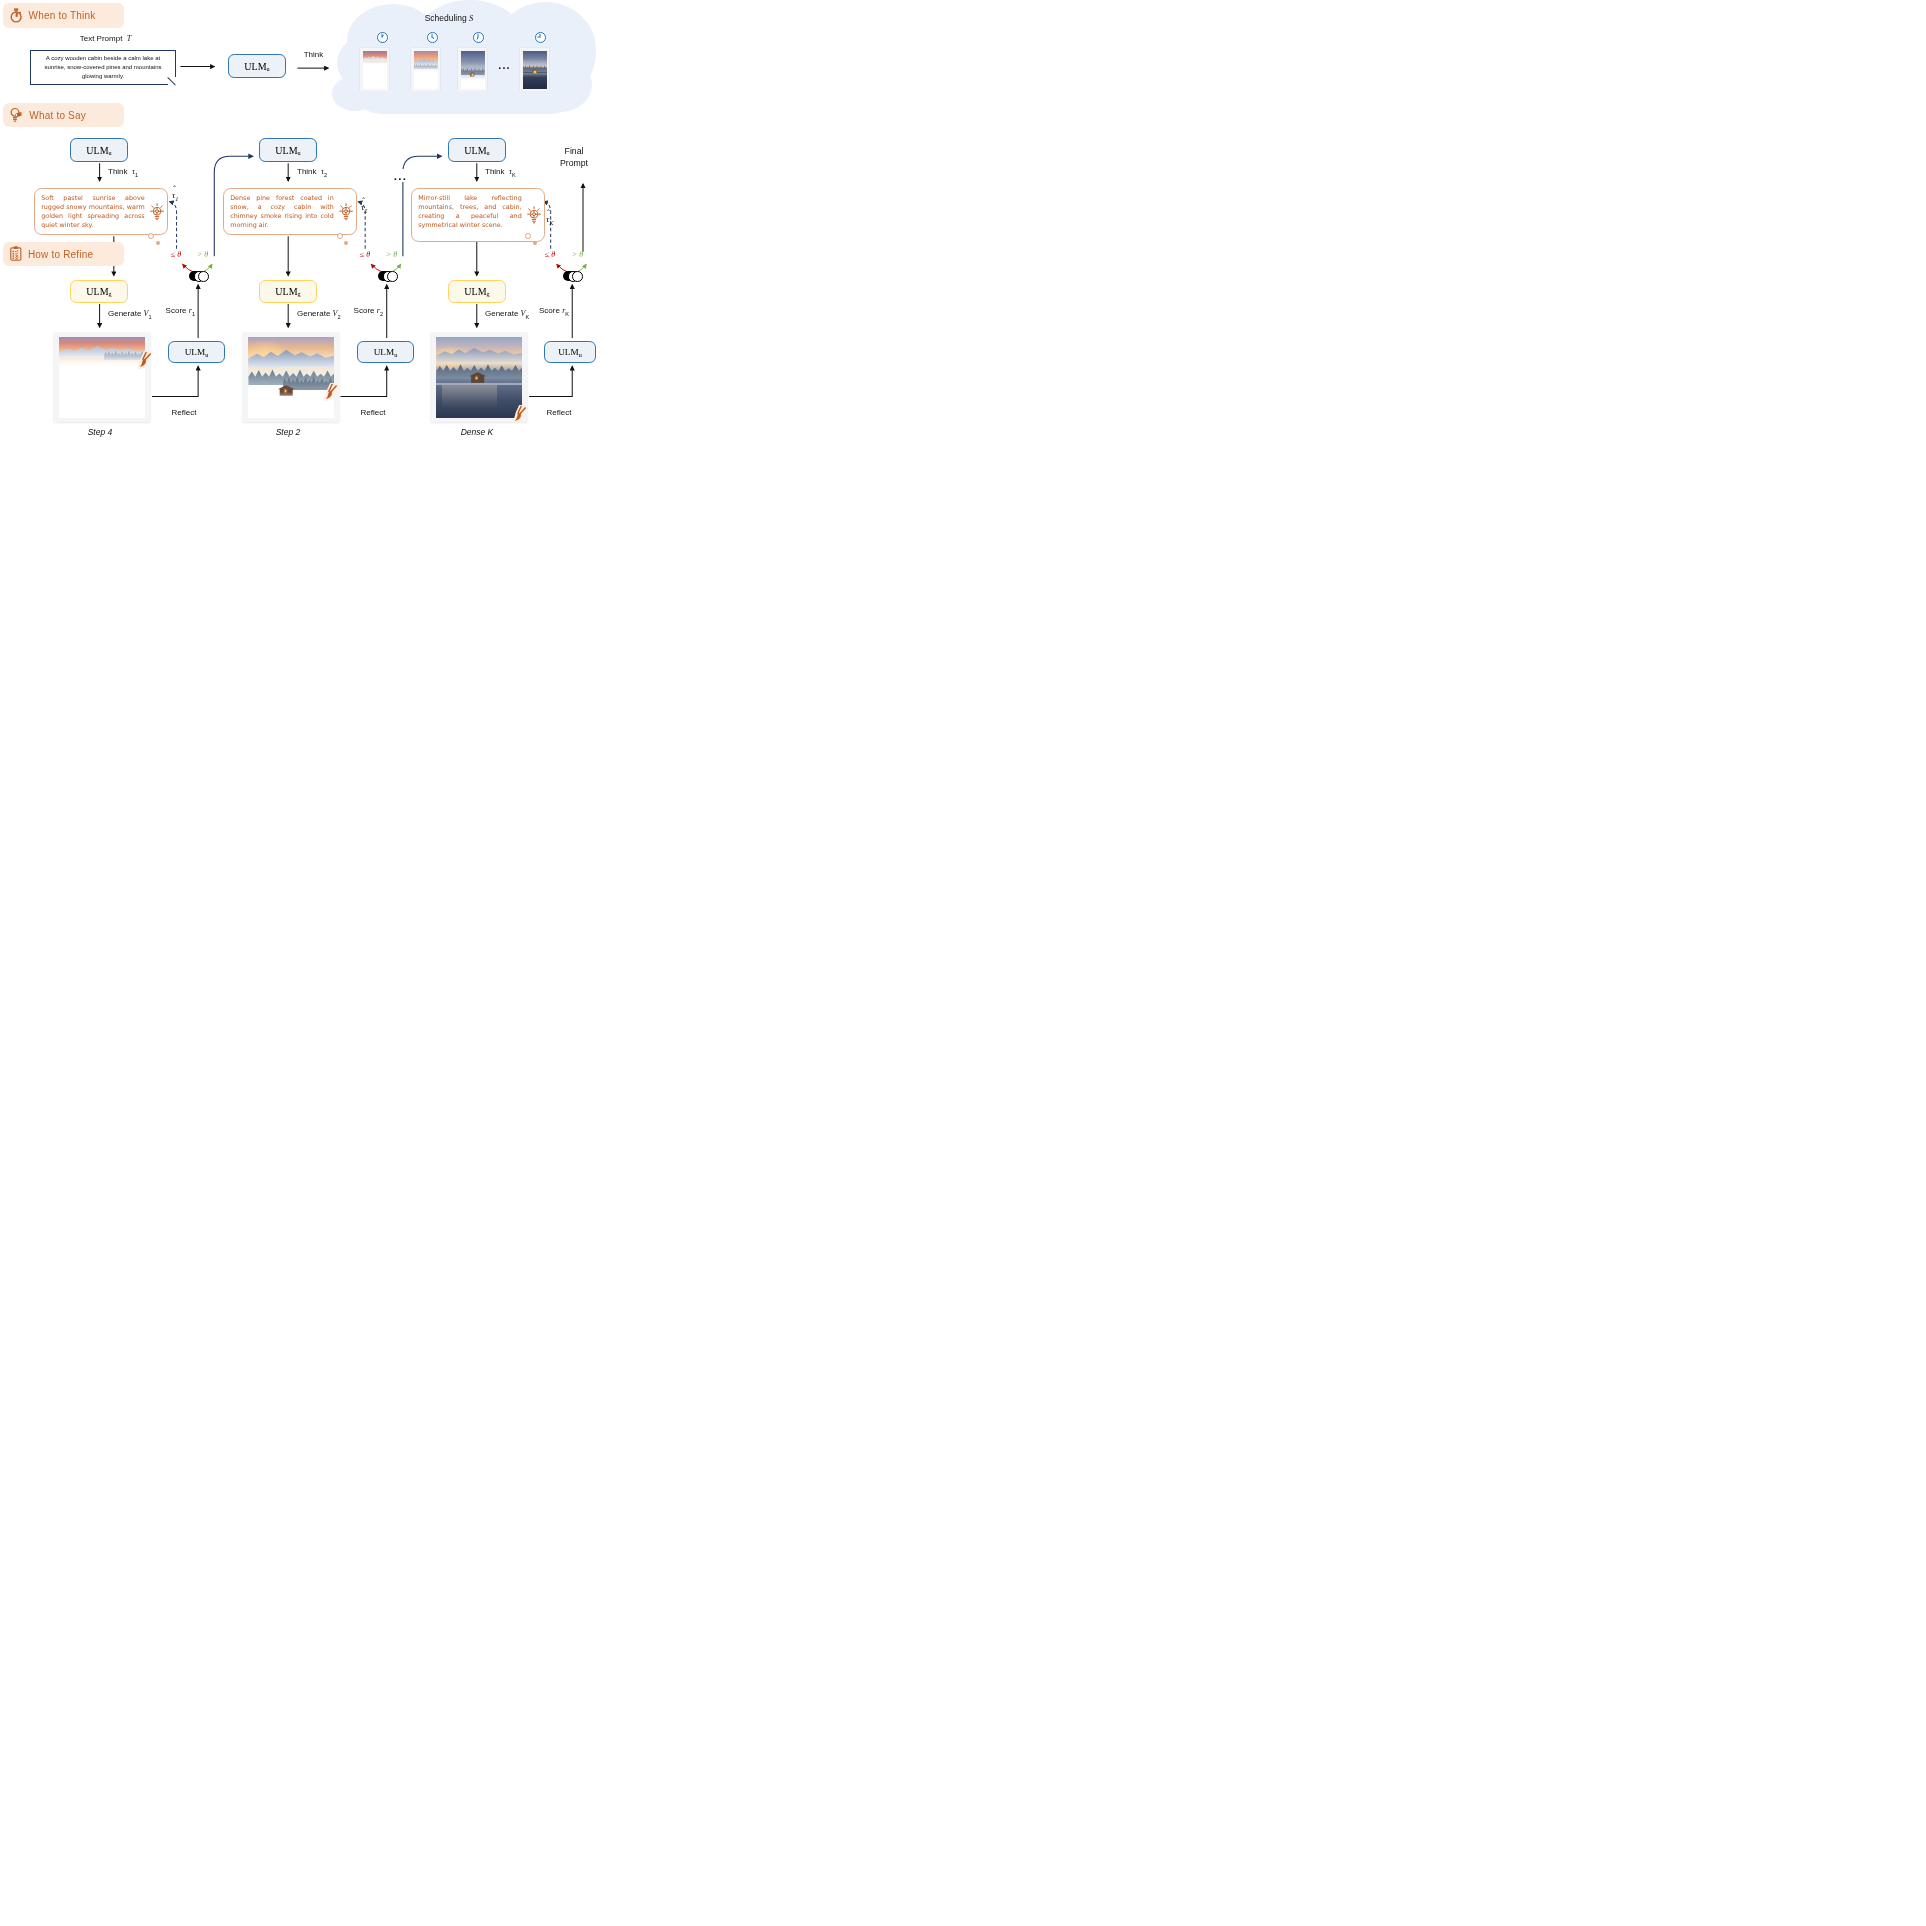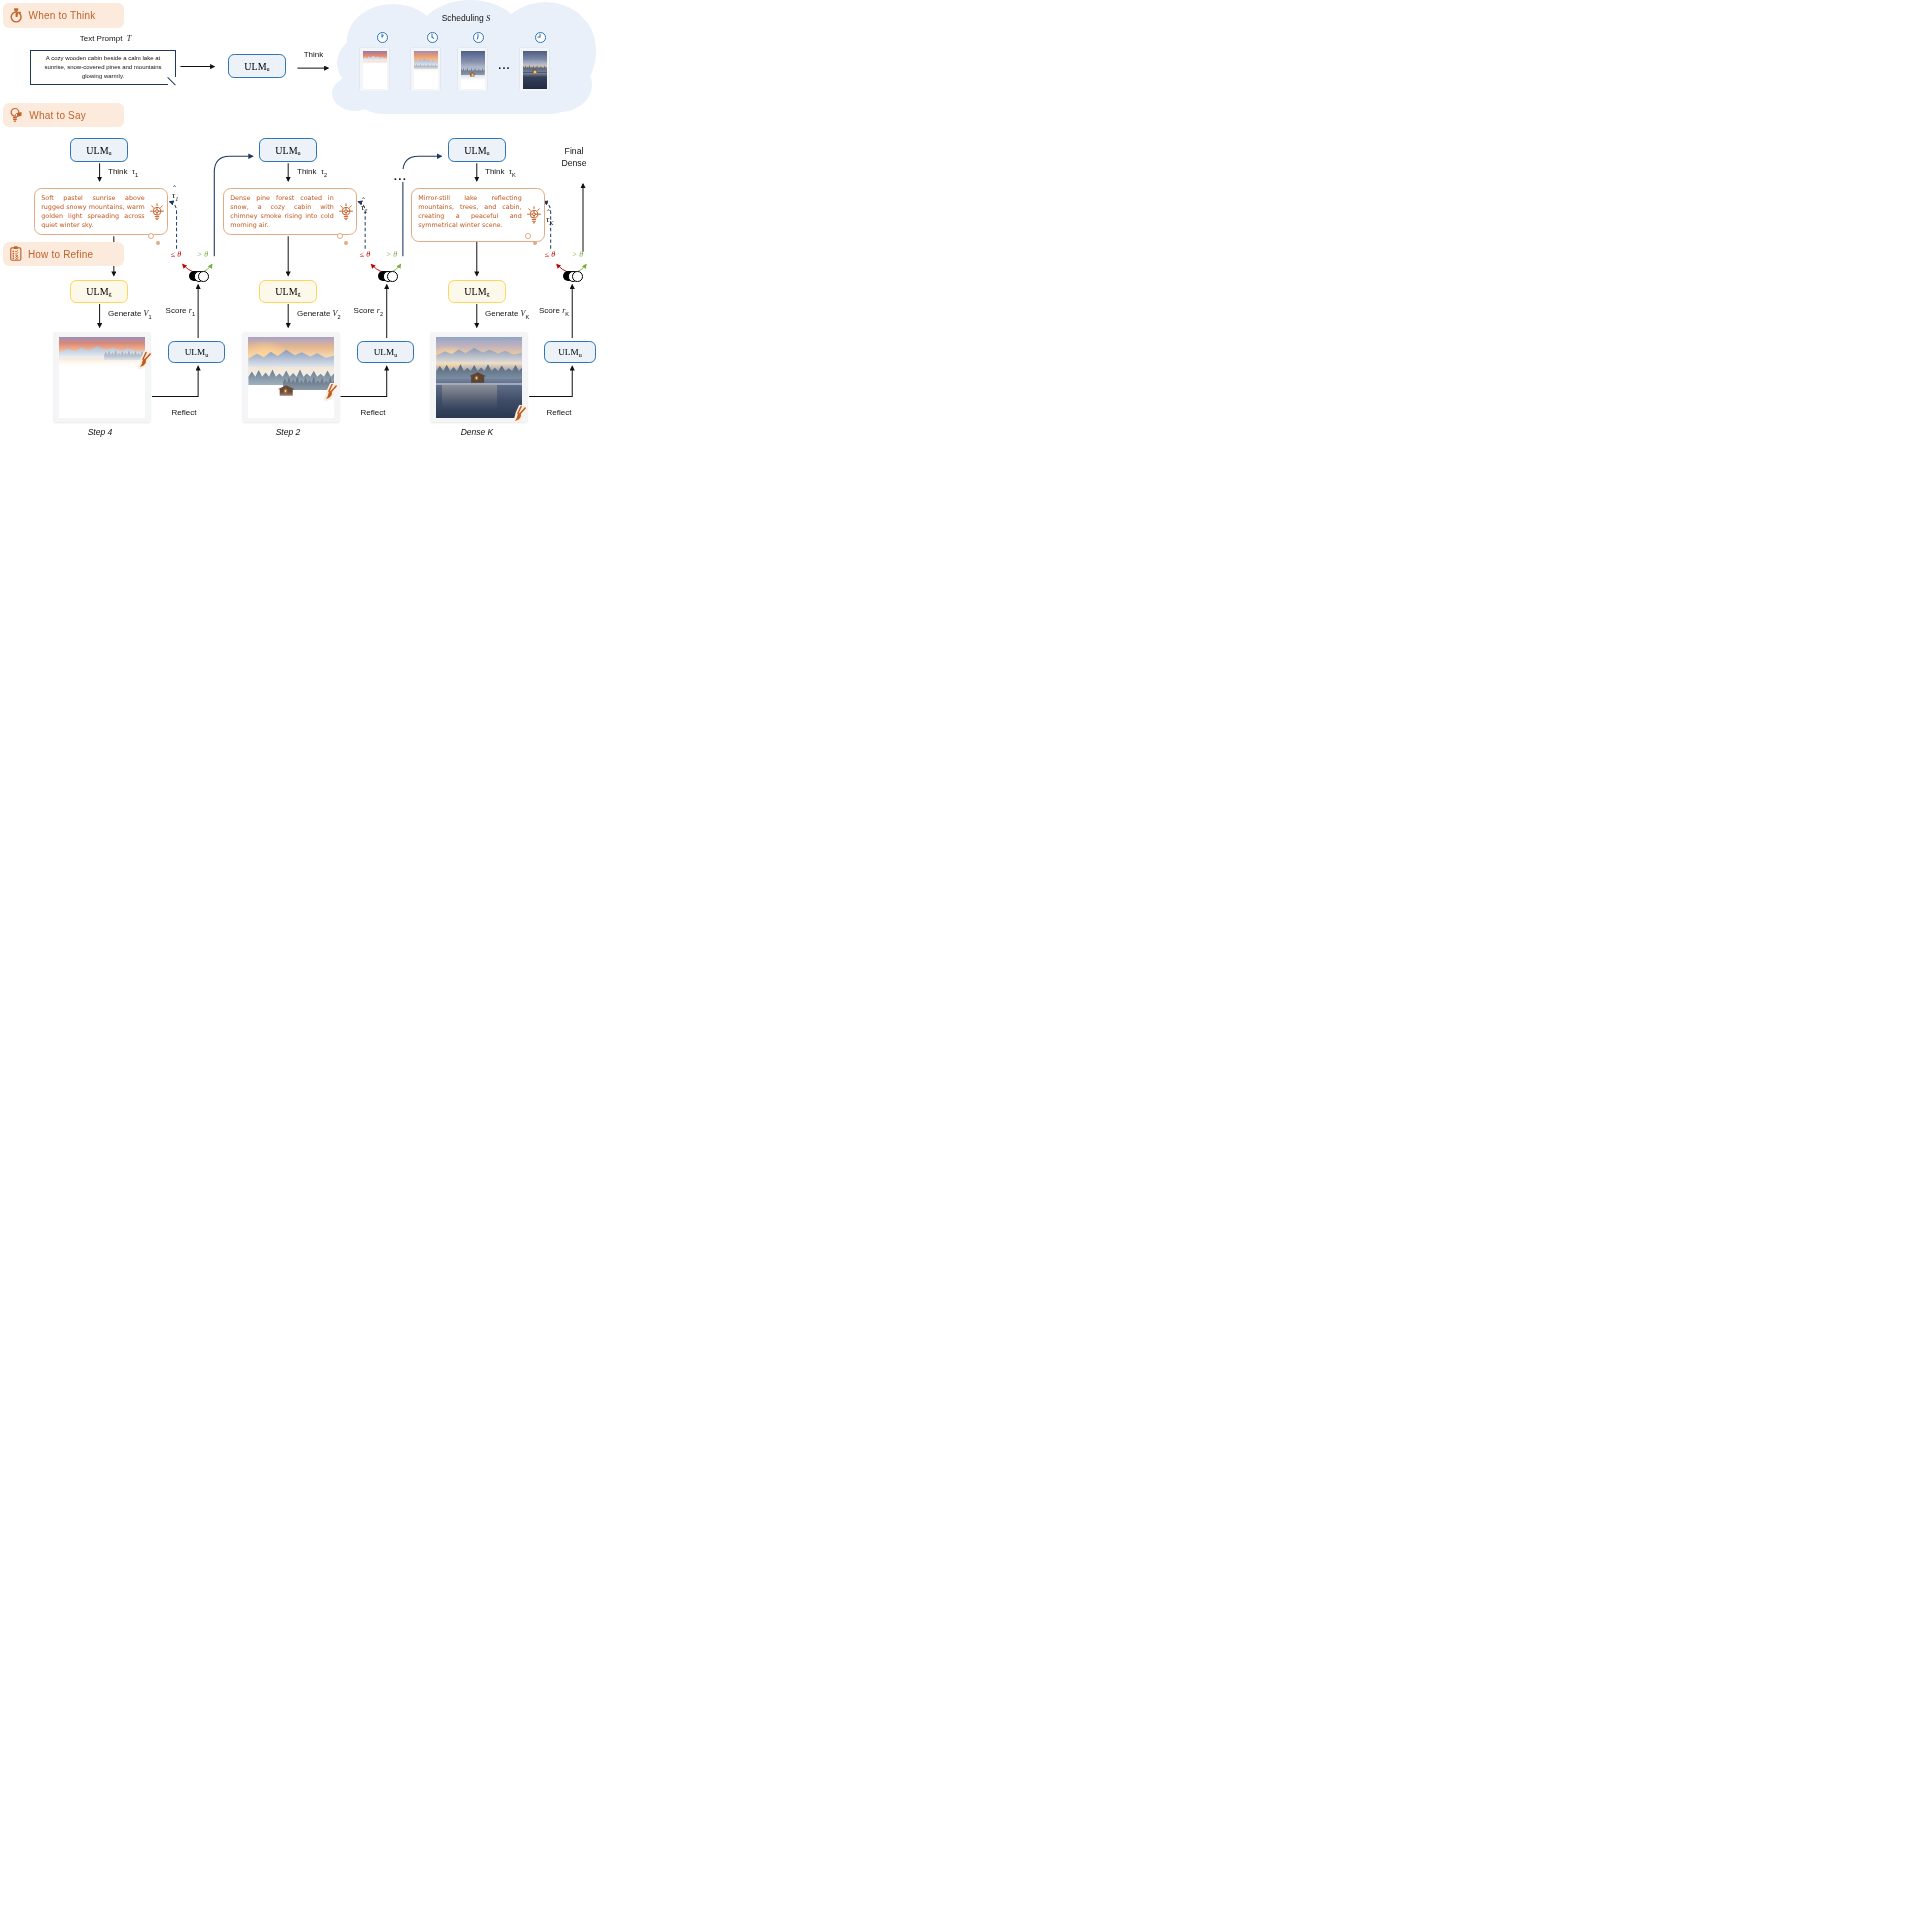--- a/index.html
+++ b/index.html
@@ -162,21 +162,21 @@
 
   <div class="mbox ubox abs" style="left:228px;top:54px;width:58px;height:24px;">
     <span>ULM</span>
       <sub>u</sub>
   </div>
 
   <div class="lbl abs" style="left:297px;top:50px;width:33px;text-align:center;">
     <span>Think</span>
   </div>
 
-  <div class="cloud-title abs" style="left:416px;top:12.7px;width:100px;">
+  <div class="cloud-title abs" style="left:399px;top:12.7px;width:100px;">
     <span>Scheduling</span>&nbsp;<span class="mvar">S</span>
   </div>
 
   <div class="clock abs" style="left:377px;top:32px;">
     <div class="hand" style="height:3.5px;transform:translate(-50%,-100%);"></div>
     <div class="hand" style="height:2.7px;transform:translate(-50%,-100%) rotate(35deg);"></div>
   </div>
   <div class="clock abs" style="left:427px;top:32px;">
     <div class="hand" style="height:3.5px;transform:translate(-50%,-100%);"></div>
     <div class="hand" style="height:2.7px;transform:translate(-50%,-100%) rotate(130deg);"></div>
@@ -461,17 +461,17 @@
     <span>Score</span>&nbsp;<span class="mvar">r</span><sub>K</sub>
   </div>
   <div class="mbox ubox abs" style="left:544px;top:341px;width:52px;height:22.3px;font-size:9.2px;">
     <span>ULM</span>
       <sub>u</sub>
   </div>
   <div class="lbl abs" style="left:536px;top:408px;width:46px;text-align:center;">Reflect</div>
 
   <div class="final-lbl abs" style="left:552px;top:146px;width:44px;">
     <div>Final</div>
-    <div>Dense</div>
+    <div>Prompt</div>
   </div>
 
 </div>
 
 
 </body></html>

